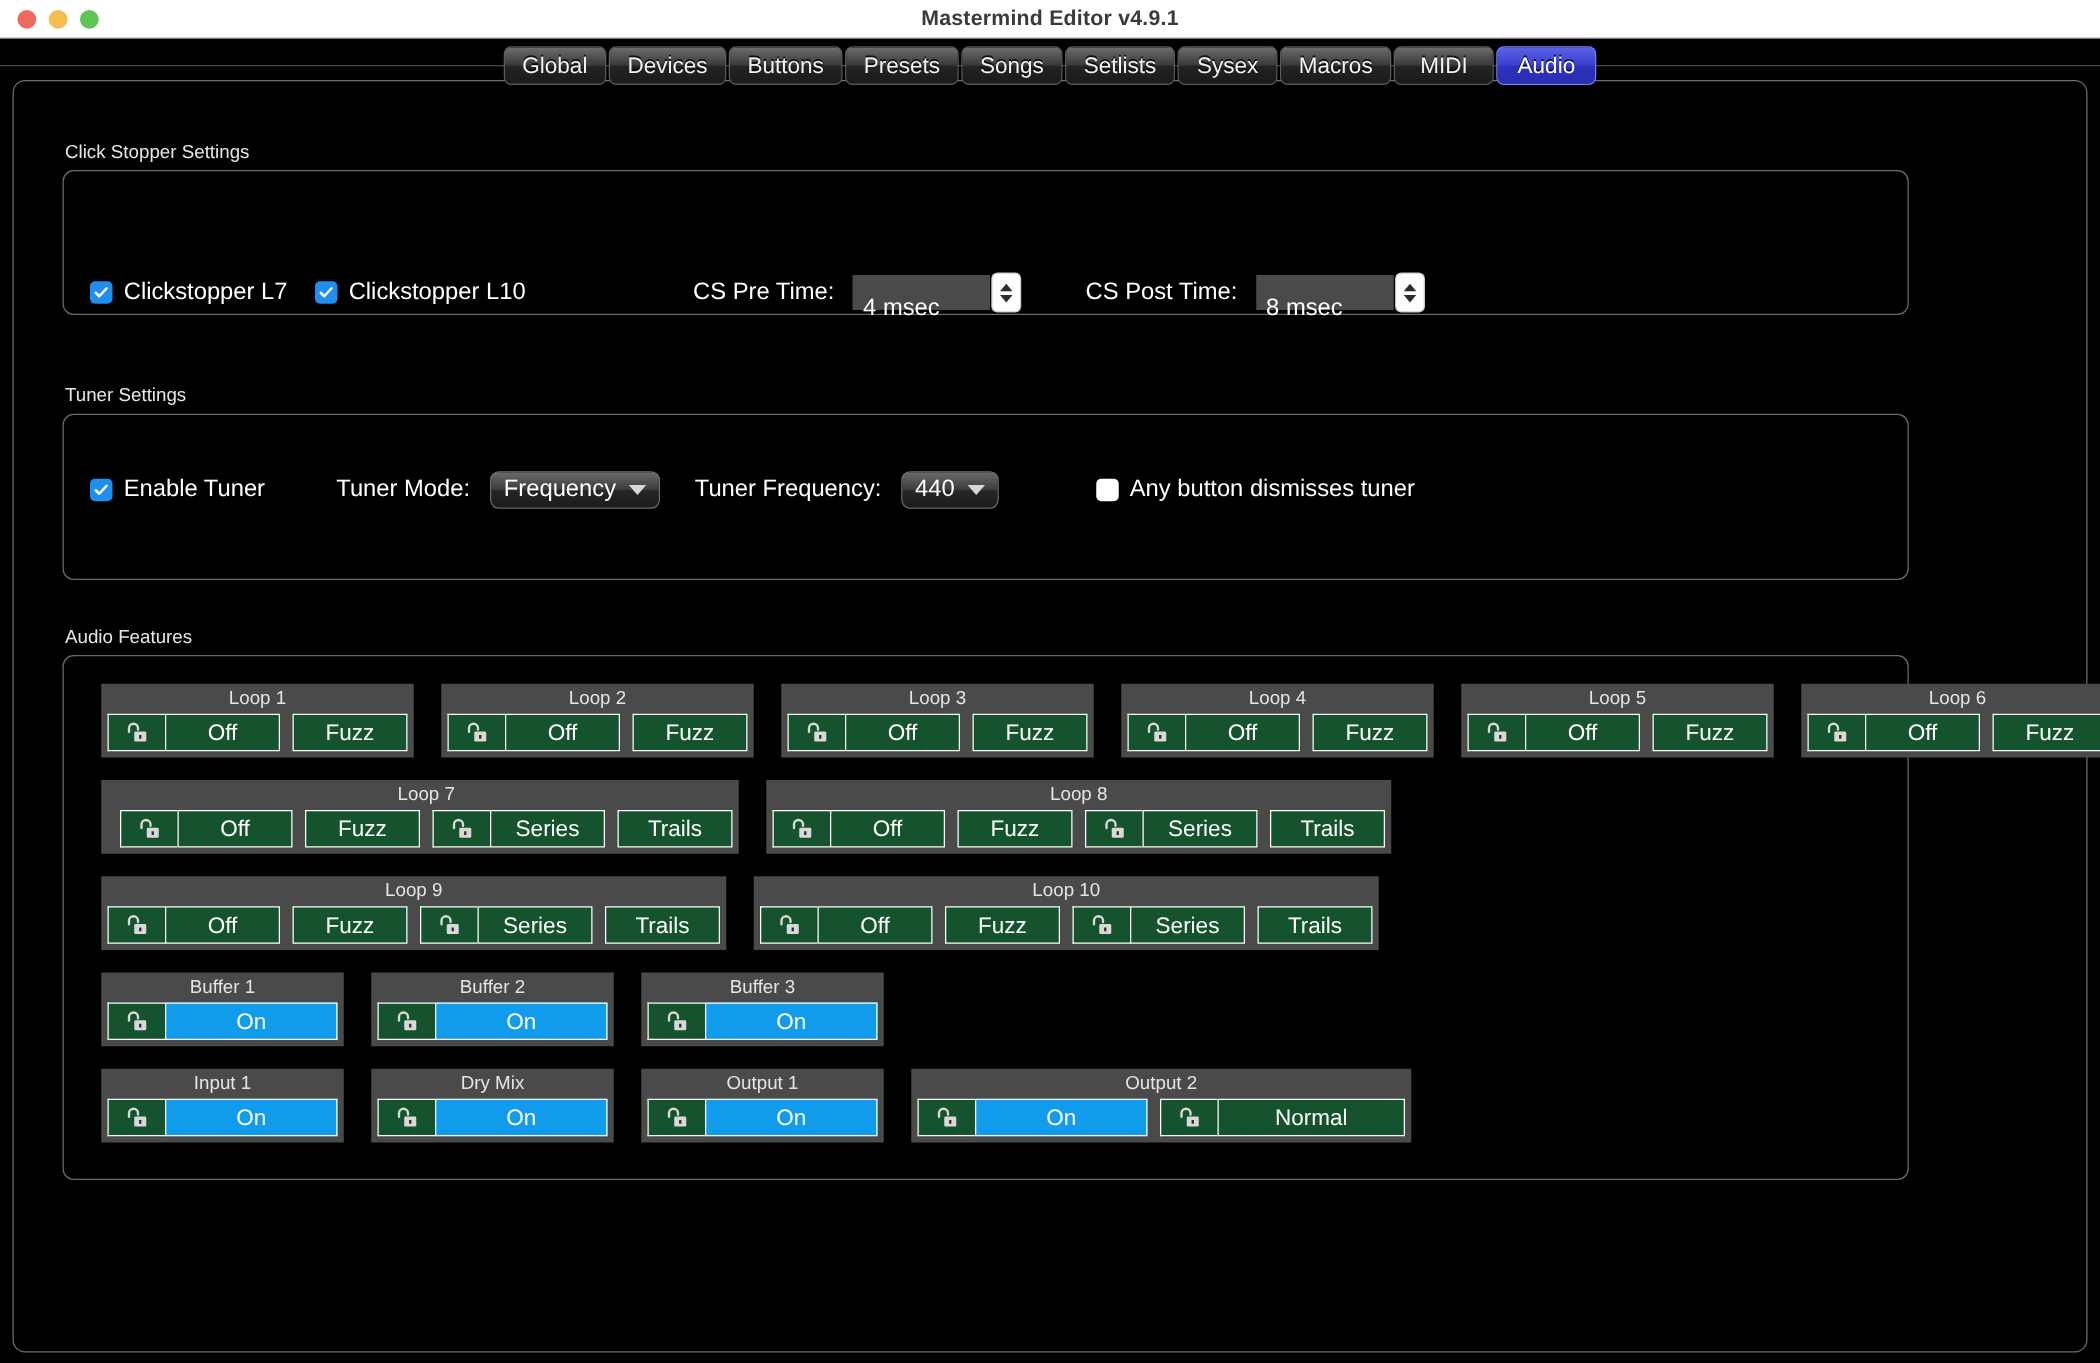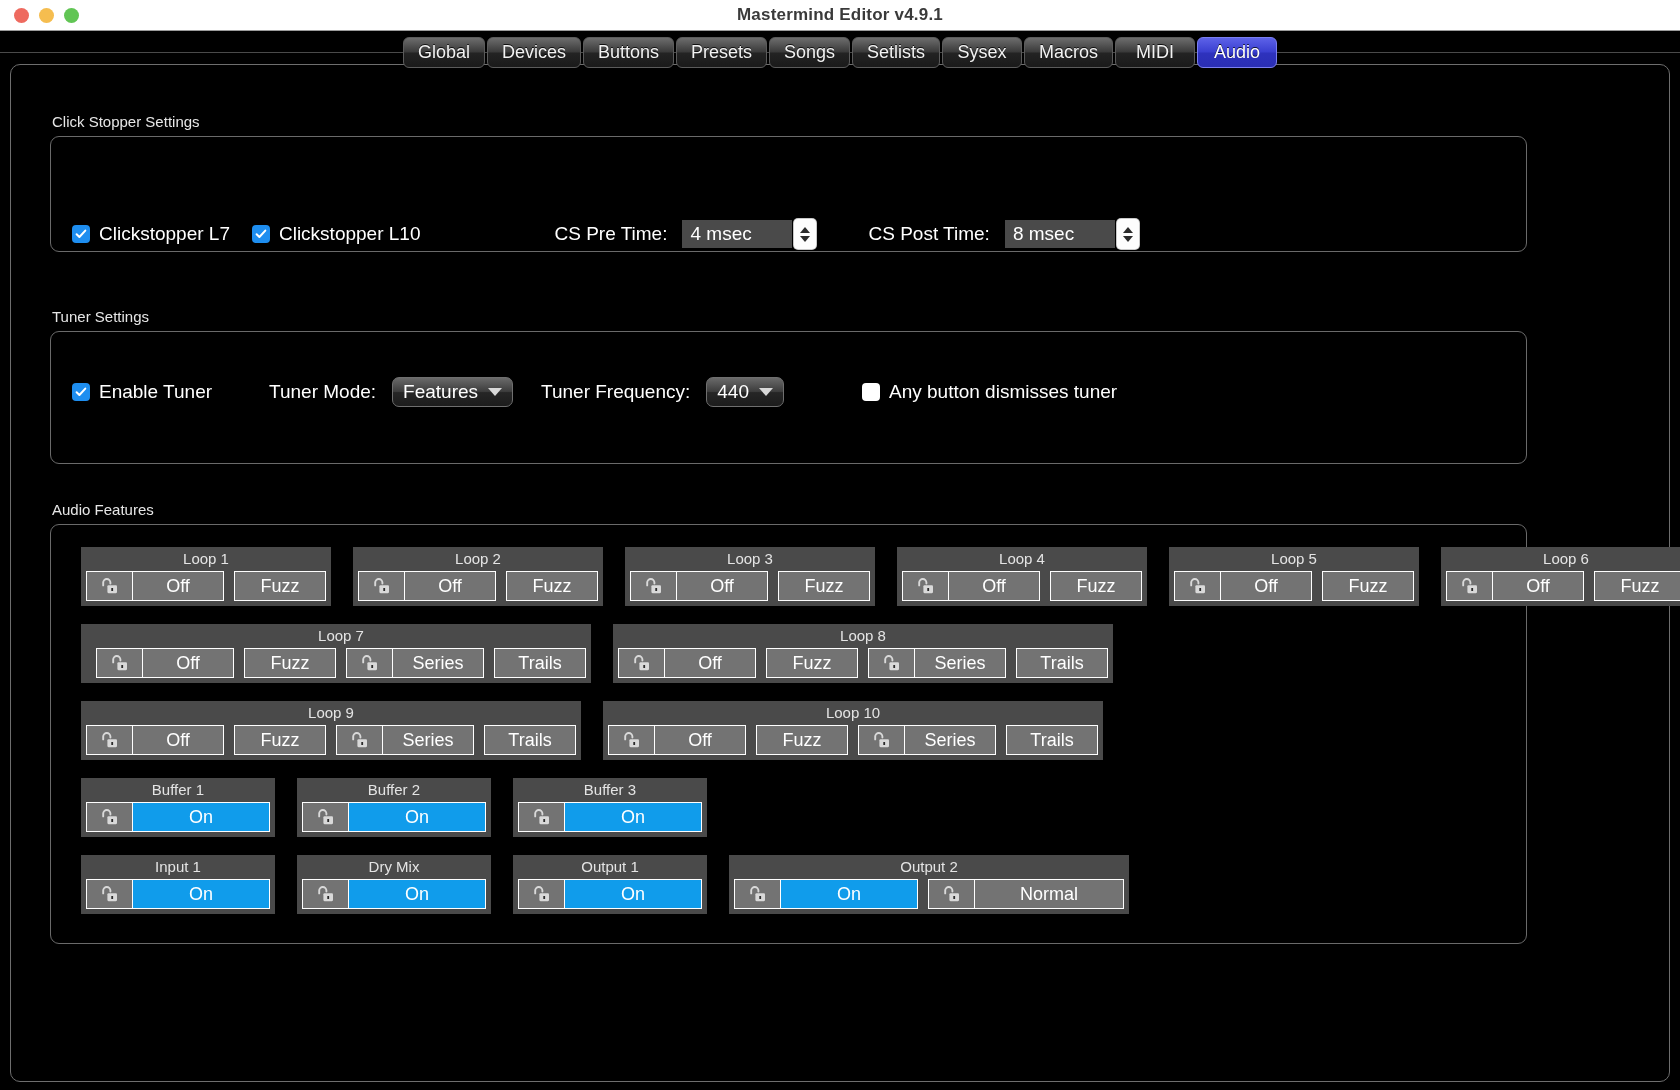--- a/index.html
+++ b/index.html
@@ -98,21 +98,21 @@
   
   .lbl{ font-size:19px; color:#ffffff; white-space:nowrap; }
 
   
   .spin-wrap{ display:flex; align-items:center; }
   .spin-field{
     background:#4a4a4a;
     color:#ffffff;
     font-size:19px;
     height:28px; line-height:28px;
-    padding:0 8px;
+    padding:13px 8px;
     min-width:110px;
     border:none;
   }
   .spin-btns{
     width:22px; height:30px;
     background:#fdfdfd;
     border-radius:4px;
     display:flex; flex-direction:column;
     align-items:center; justify-content:center;
     margin-left:2px;
@@ -148,21 +148,21 @@
     padding:3px 5px 5px 5px;
     display:inline-block;
   }
   .panel-title{
     text-align:center; font-size:15px; color:#e4e4e4;
     line-height:18px; margin-bottom:3px;
   }
   .panel-btns{ display:flex; align-items:stretch; }
   .btn-pair{ display:flex; align-items:stretch; }
   .fbtn{
-    background:#737373;
+    background:#14532d;
     border:1px solid #ffffff;
     color:#ffffff;
     font-size:18px;
     height:30px;
     display:flex; align-items:center; justify-content:center;
     white-space:nowrap;
   }
   .fbtn.on{ background:#109ceb; border-color:#ffffff; }
   .fbtn.lock{ width:46px; border-right:none; }
   .lock-ico{ width:22px; height:18px; display:block; }
@@ -279,21 +279,21 @@
           <span class="cb on">
             <svg class="tick" viewBox="0 0 12 12">
               <path d="M1.6 6.2 L4.4 9 L10.3 2.6" fill="none" stroke="#ffffff" stroke-width="2" stroke-linecap="round" stroke-linejoin="round"></path>
             </svg>
           </span>
           <span class="cb-label">Enable Tuner</span>
         </div>
 
         <span class="lbl" style="margin-left:57px;">Tuner Mode:</span>
         <span class="dd" style="margin-left:16px;">
-          <span>Features</span>
+          <span>Frequency</span>
           <i class="caret"></i>
         </span>
 
         <span class="lbl" style="margin-left:28px;">Tuner Frequency:</span>
         <span class="dd" style="margin-left:16px;">
           <span>440</span>
           <i class="caret"></i>
         </span>
 
         <div class="row" style="margin-left:78px;">

